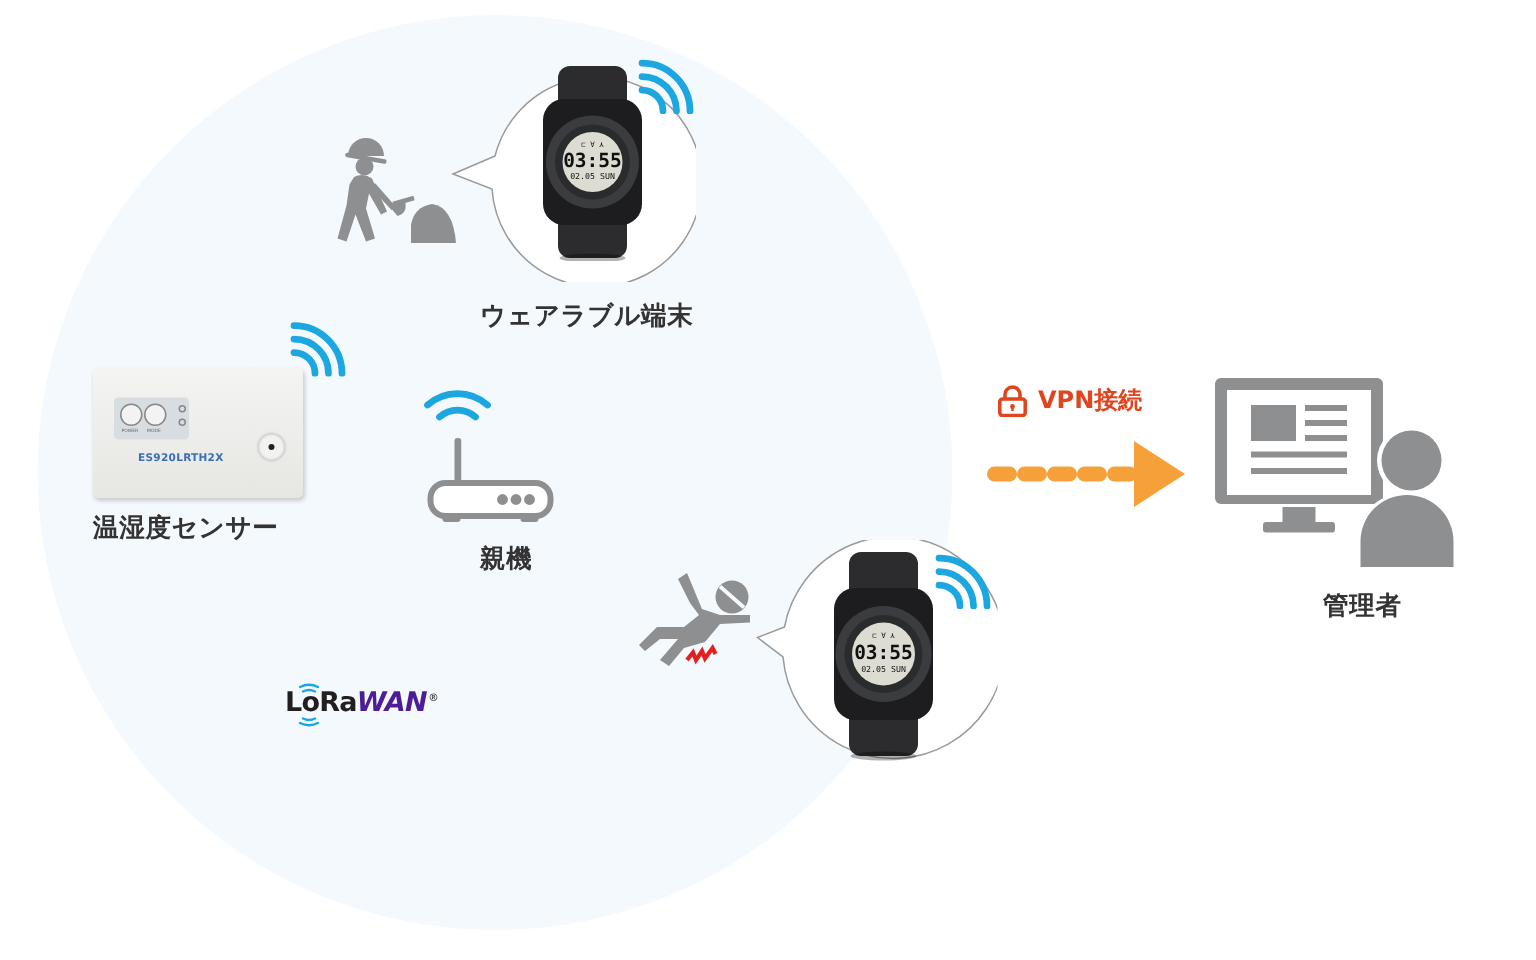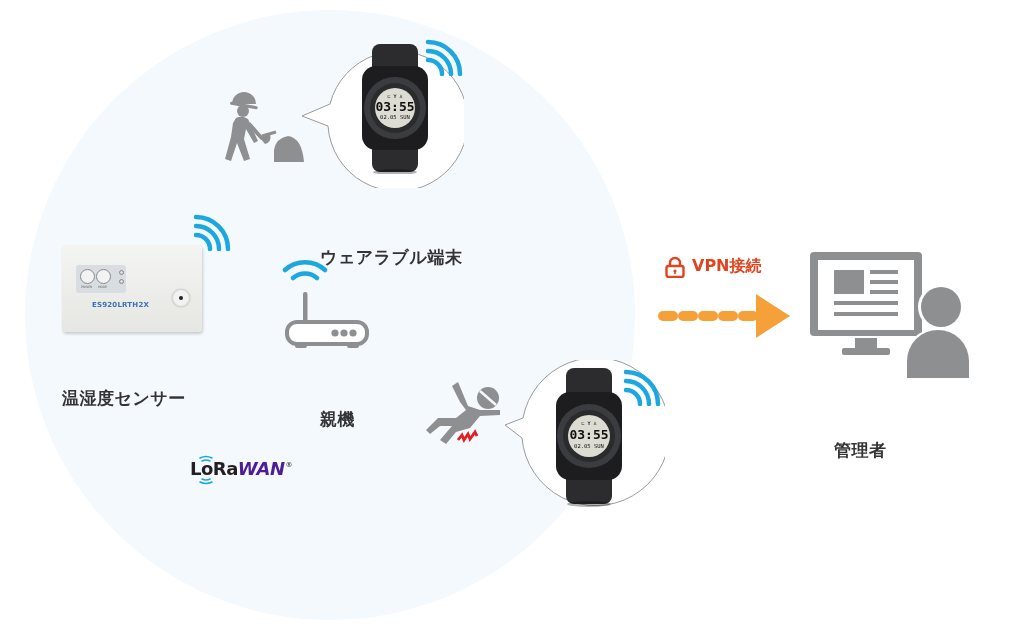--- a/index.html
+++ b/index.html
@@ -9,25 +9,25 @@
     font-family: "DejaVu Sans", "Liberation Sans", sans-serif;
     color: #333333;
   }
   .abs { position: absolute; }
   .zone {
     position: absolute; left: 25px; top: 10px; width: 610px; height: 610px;
     border-radius: 50%; background: #f4f9fd;
   }
   .label {
     position: absolute; font-size: 17px; font-weight: bold; color: #333;
-    white-space: nowrap; letter-spacing: 0.5px; margin-top: 47px;
+    white-space: nowrap; letter-spacing: 0.5px;
   }
   .bubble svg, .icon svg { display: block; }
   .vpn-label {
-    position: absolute; left: 664px; top: 256px; display: flex; align-items: flex-start;
+    position: absolute; left: 664px; top: 256px; display: flex; align-items: center;
     gap: 6px; color: #e0451f; font-weight: bold; font-size: 16px; white-space: nowrap;
   }
   .lorawan {
     position: absolute; left: 190px; top: 458px; display: flex; 
     font-weight: bold; font-size: 18px; letter-spacing: -0.5px;
   }
   .lorawan .lo { color: #231f20; }
   .lorawan .wan { color: #4c1d95; font-style: italic; }
   .lorawan .reg { font-size: 7px; color: #555; margin-left: 1px; align-self: flex-start; margin-top: 3px; }
   .sensor {
@@ -251,13 +251,13 @@
       <rect x="24" y="49" width="64" height="4"></rect>
       <rect x="24" y="60" width="64" height="4"></rect>
     </g>
     <circle cx="131" cy="55" r="23" fill="#ffffff"></circle>
     <circle cx="131" cy="55" r="20" fill="#8e8f91"></circle>
     <path d="M94 128 v-18 a34 34 0 0 1 68 0 v18 z" fill="#ffffff"></path>
     <path d="M97 126 v-17 a31 31 0 0 1 62 0 v17 z" fill="#8e8f91"></path>
   </svg>
 </div>
 
-<div class="label" style="left:834px; top:392px;">管理者</div>
+<div class="label" style="left:882px; top:392px;">管理者</div>
 
 </body></html>

